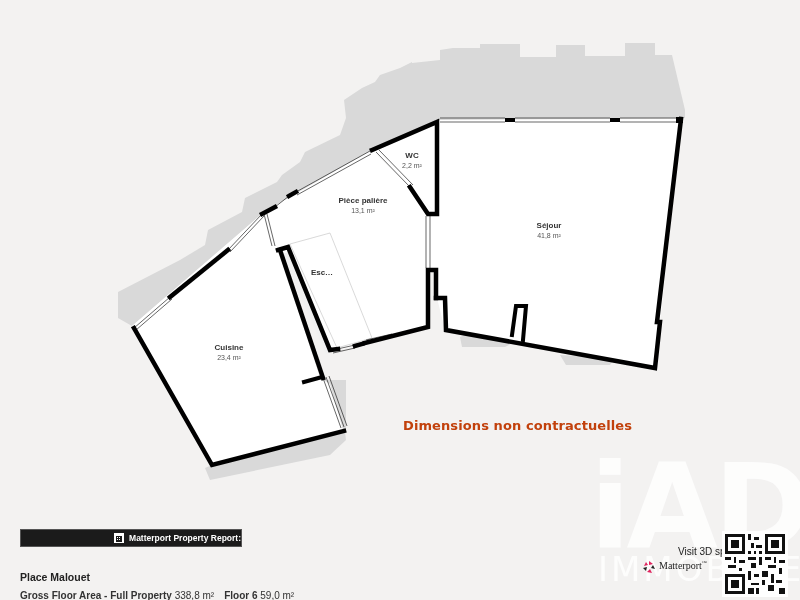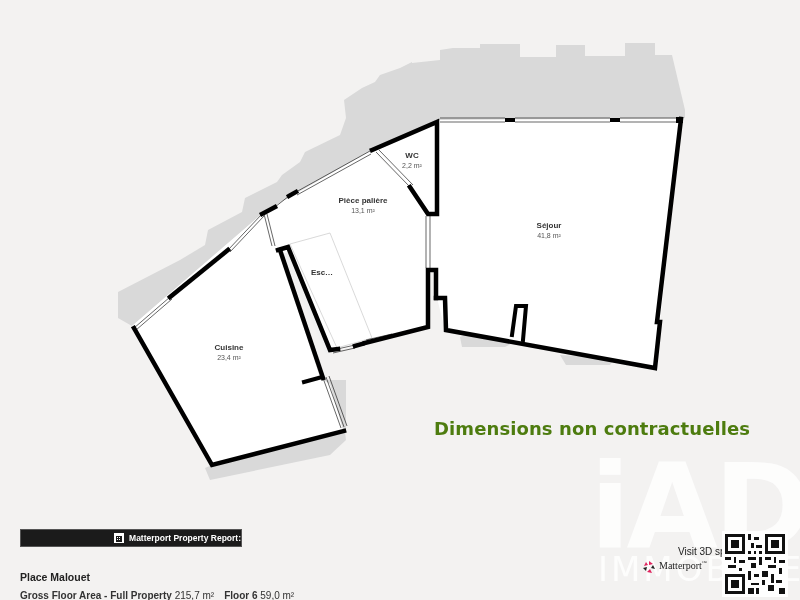--- a/index.html
+++ b/index.html
@@ -1,20 +1,20 @@
 <!DOCTYPE html>
 <html><head>
 <meta charset="utf-8">
 <style>
   html, body { margin:0; padding:0; }
   body { width:800px; height:600px; background:#f3f2f1; position:relative; overflow:hidden; font-family:"Liberation Sans", sans-serif; }
   .plan { position:absolute; left:0; top:0; width:800px; height:600px; }
   .room-label { font-family:"Liberation Sans", sans-serif; font-weight:bold; font-size:8px; fill:#333; text-anchor:middle; }
   .room-area { font-family:"Liberation Sans", sans-serif; font-size:7px; fill:#555; text-anchor:middle; }
-  .disclaimer { position:absolute; left:434px; top:418px; font-family:"DejaVu Sans", sans-serif; font-weight:bold; font-size:18px; color:#4d7c0f; letter-spacing:0.1px; }
+  .disclaimer { position:absolute; left:403px; top:418px; font-family:"DejaVu Sans", sans-serif; font-weight:bold; font-size:13px; color:#c2410c; letter-spacing:0.1px; }
   .watermark { position:absolute; left:590px; top:448px; font-family:"DejaVu Sans", sans-serif; font-weight:bold; font-size:118px; color:#ffffff; opacity:0.85; line-height:1; letter-spacing:-4px; }
   .watermark-sub { position:absolute; left:598px; top:552px; font-family:"DejaVu Sans", sans-serif; font-size:34px; color:#ffffff; opacity:0.85; letter-spacing:3px; line-height:1; }
   .report { position:absolute; left:20px; top:529px; width:222px; }
   .report-bar { background:#1b1b1b; color:#fff; height:16px; display:flex; align-items:center; padding-left:3px; font-size:8.5px; font-weight:bold; border:1px solid #555;justify-content:flex-end; }
   .report-bar .bicon { width:10px; height:10px; margin-right:5px; display:inline-block; }
   .report-title { font-size:10.5px; font-weight:bold; color:#222; margin-top:24px; }
   .report-stats { font-size:10px; color:#333; margin-top:6px; white-space:nowrap; display:flex; align-items:center; }
   .report-stats b { font-weight:bold; }
   .report-stats .sep { display:inline-block; width:1px; height:12px; background:#555; margin:0 5px; }
   .report-note { font-size:5.5px; color:#666; margin-top:5px; }
@@ -123,21 +123,21 @@
       <rect x="2" y="3" width="6" height="6" fill="#1b1b1b"></rect>
       <rect x="3" y="4" width="1" height="1" fill="#fff"></rect>
         <rect x="5" y="4" width="1" height="1" fill="#fff"></rect>
       <rect x="3" y="6" width="1" height="1" fill="#fff"></rect>
         <rect x="5" y="6" width="1" height="1" fill="#fff"></rect>
     </svg>
     <span>Matterport Property Report:</span>
   </div>
   <div class="report-title">Place Malouet</div>
   <div class="report-stats">
-    <b>Gross Floor Area - Full Property</b>&nbsp;<span>215,7 m²</span>
+    <b>Gross Floor Area - Full Property</b>&nbsp;<span>338,8 m²</span>
     <span class="sep"></span>
     <b>Floor 6</b>&nbsp;<span>59,0 m²</span>
   </div>
   <div class="report-note">Sizes and dimensions are approximate, actual may vary</div>
 </div>
 
 <div class="visit">Visit 3D space on</div>
 <div class="mp-logo">
   <svg width="14" height="14" viewBox="0 0 14 14" style="margin-right:3px">
     <polygon points="7,1 11,4 7,5" fill="#e0245e"></polygon>

